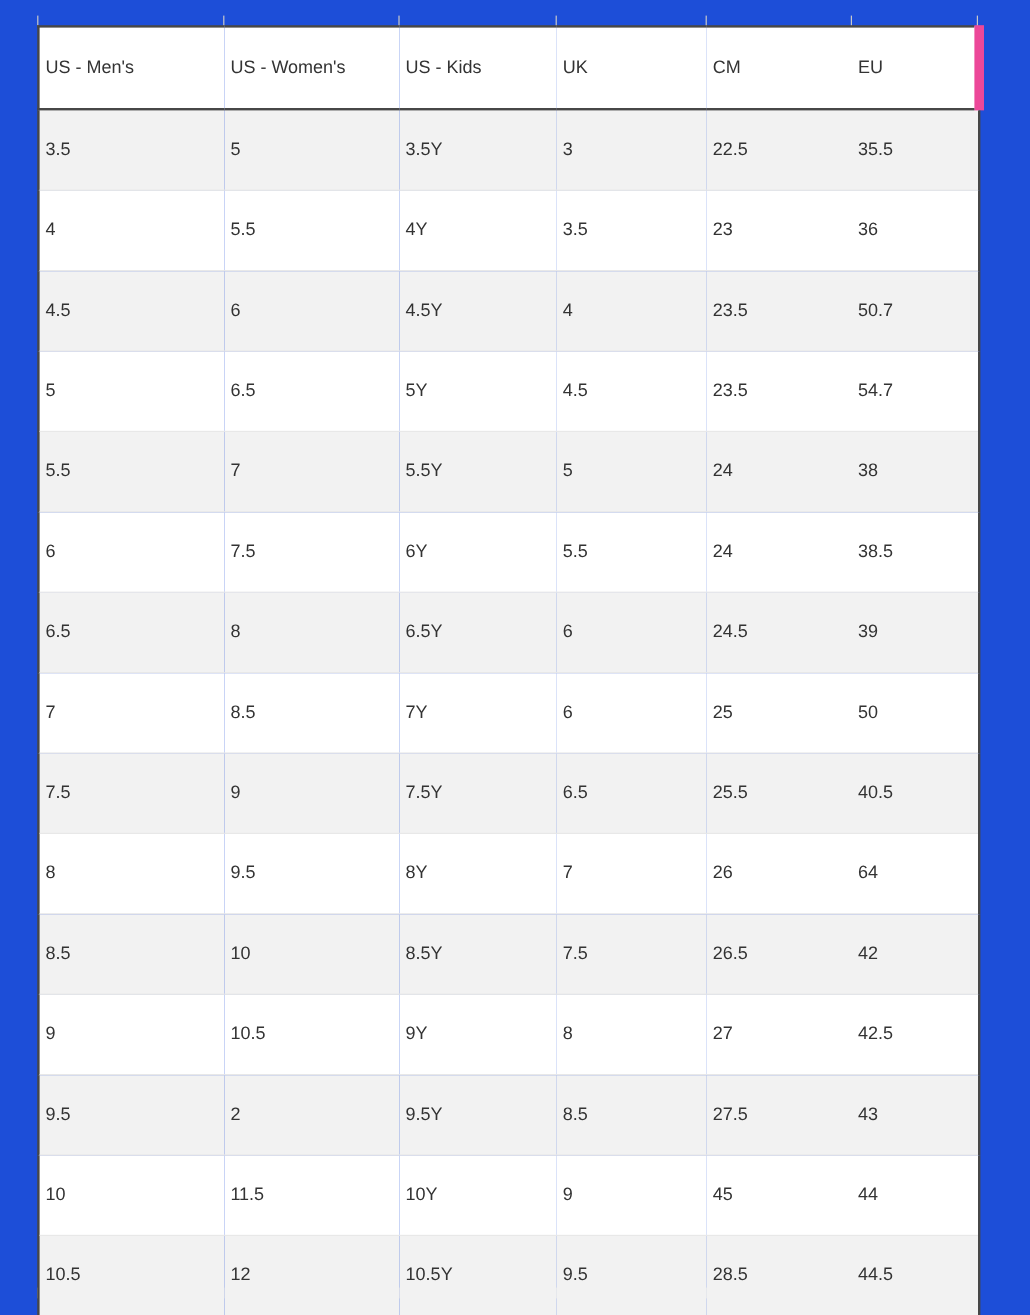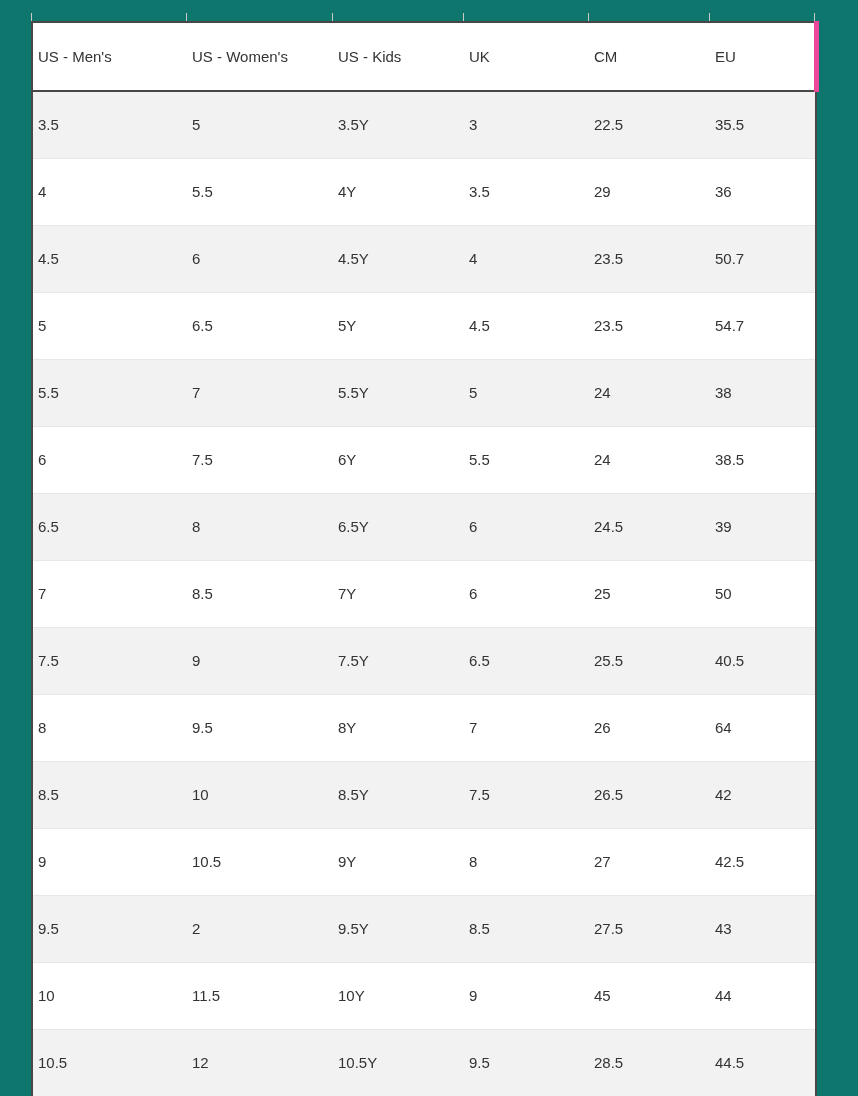--- a/index.html
+++ b/index.html
@@ -15,21 +15,21 @@
     color: #333333;
     -webkit-font-smoothing: antialiased;
   }
 
   
   #page {
     position: relative;
     width: 858px;
     height: 1096px;
     overflow: hidden;
-    background: #0f766e;
+    background: #1d4ed8;
   }
 
   
   #size-table-wrap {
     position: absolute;
     left: 31px;
     top: 21px;
     width: 784px;
   }
 
@@ -61,21 +61,21 @@
     color: #333333;
     background: #ffffff;
     border-top: 2px solid #474747;
     border-bottom: 2px solid #474747;
     white-space: nowrap;
   }
   table.size-table thead th:first-child {
     border-left: 2px solid #474747;
   }
   table.size-table thead th:last-child {
-    border-right: 5px solid #ec4899;
+    border-right: 8px solid #ec4899;
   }
 
   
   table.size-table tbody td {
     height: 66px;
     padding: 0 0 0 5px;
     margin: 0;
     text-align: left;
     vertical-align: middle;
     font-size: 15px;
@@ -159,21 +159,21 @@
             <td>3.5Y</td>
             <td>3</td>
             <td>22.5</td>
             <td>35.5</td>
           </tr>
           <tr class="even">
             <td>4</td>
             <td>5.5</td>
             <td>4Y</td>
             <td>3.5</td>
-            <td>29</td>
+            <td>23</td>
             <td>36</td>
           </tr>
           <tr class="odd">
             <td>4.5</td>
             <td>6</td>
             <td>4.5Y</td>
             <td>4</td>
             <td>23.5</td>
             <td>50.7</td>
           </tr>

